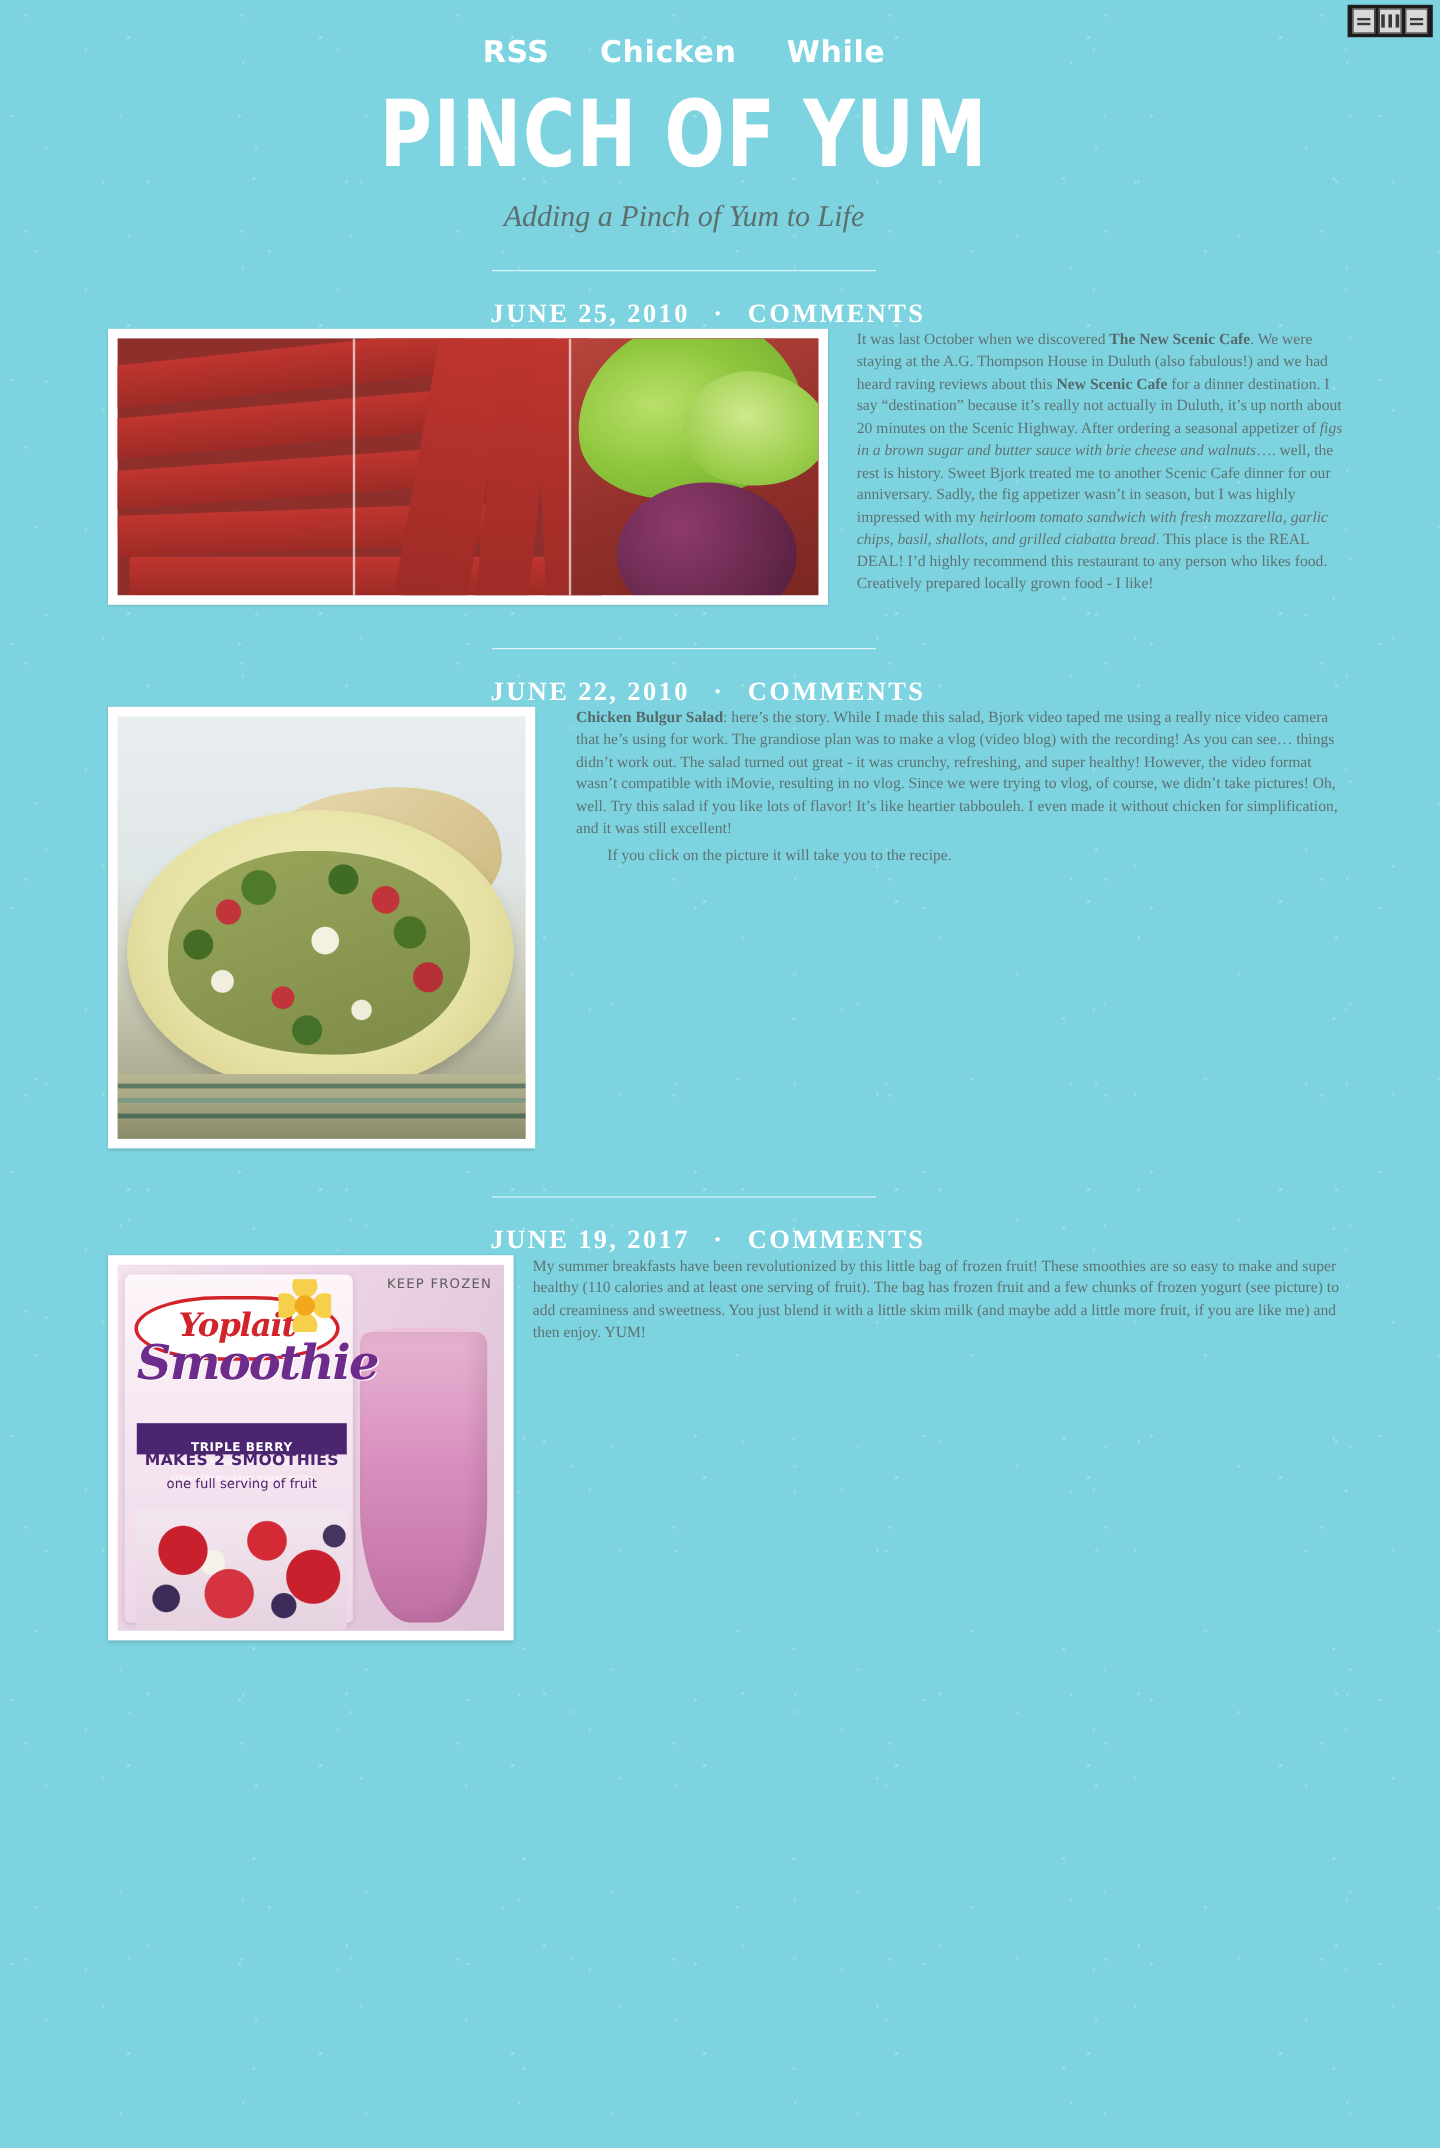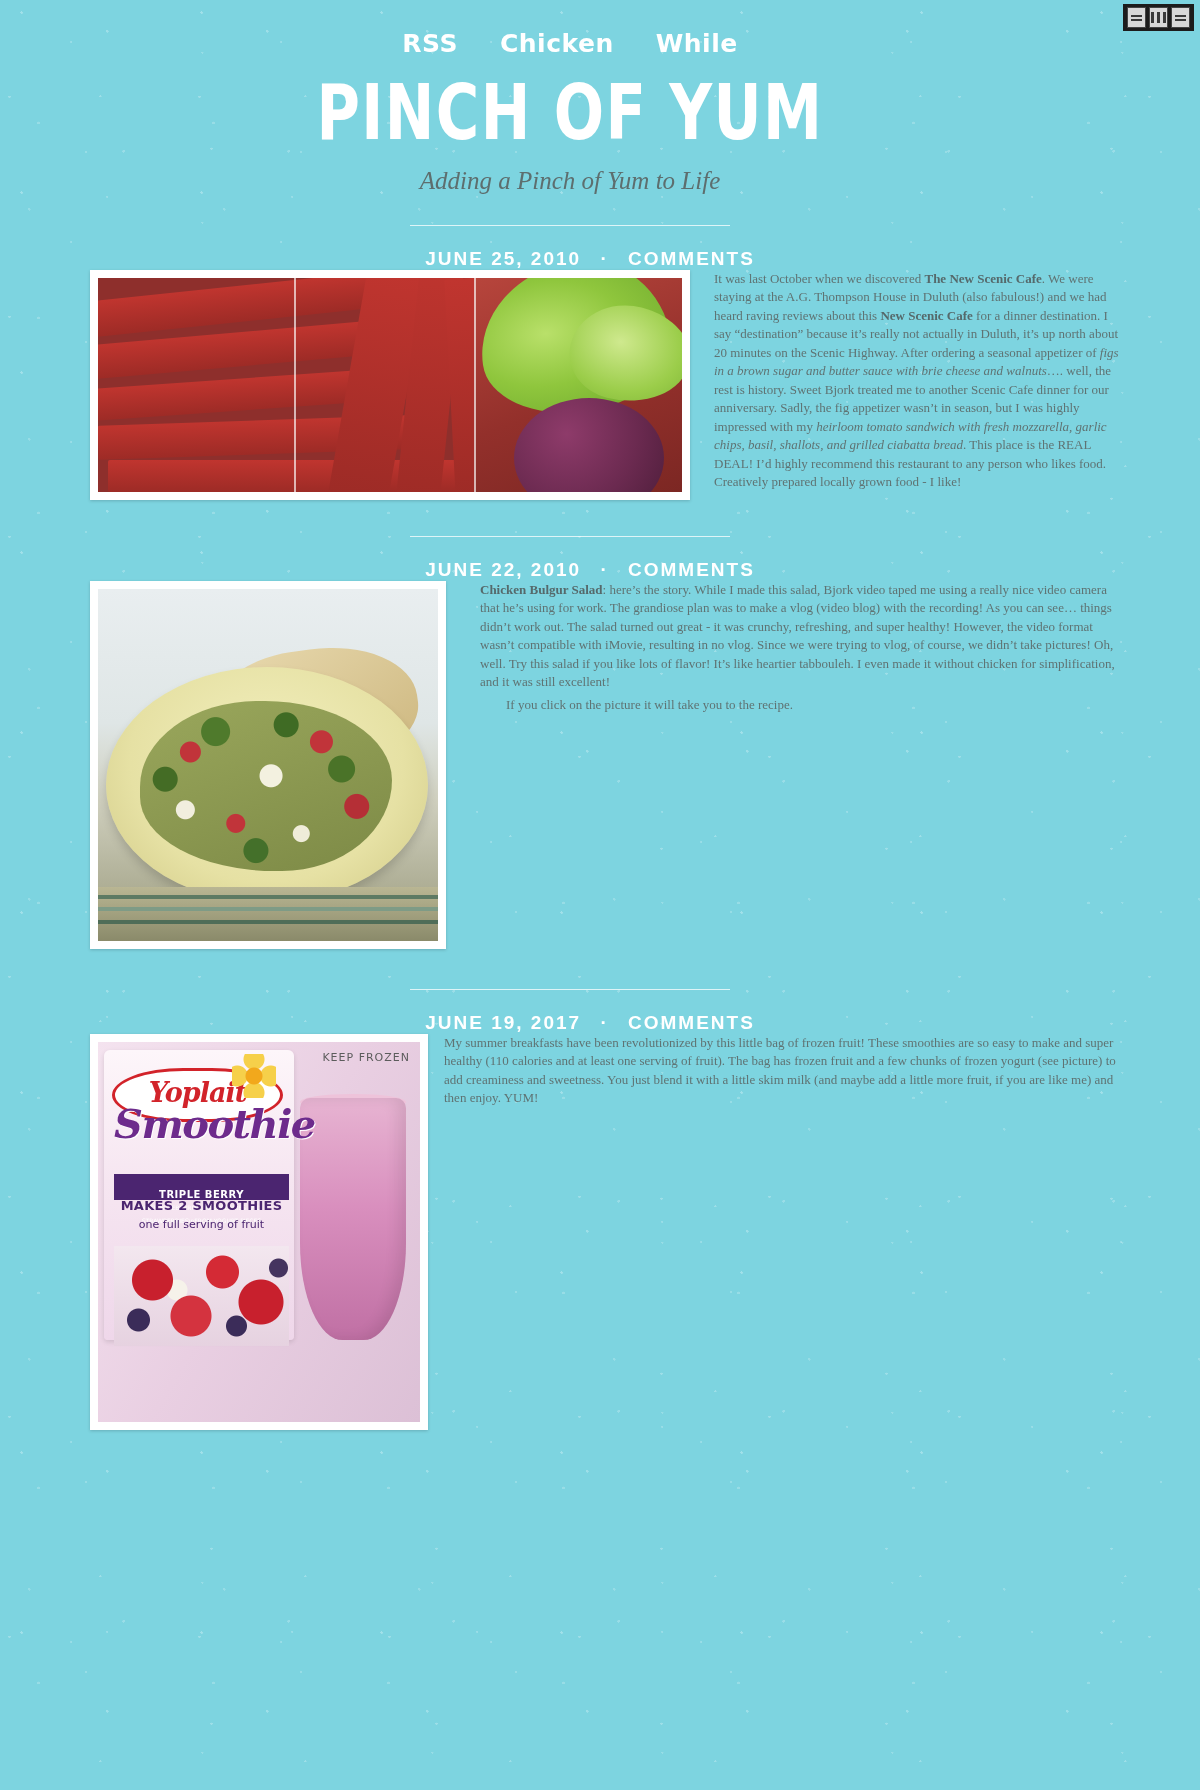--- a/index.html
+++ b/index.html
@@ -133,23 +133,23 @@
   
   .post {
     width: 1030px;
     margin: 0 auto;
     padding-left: 10px;
   }
   .post-meta {
     text-align: center;
     padding-top: 22px;
     color: #ffffff;
-    font-family: Liberation Sans, sans-serif;
-    font-weight: bold;
-    font-size: 19px;
+    font-family: Liberation Serif, serif;
+    font-weight: bold;
+    font-size: 22px;
     letter-spacing: 2px;
     margin-left: -30px;
   }
   .post-meta .sep {
     margin: 0 12px;
     color: #ffffff;
   }
   .post-meta a {
     color: #ffffff;
     text-decoration: none;
@@ -289,21 +289,21 @@
   .img-salad .mat .stripe {
     position: absolute;
     left: 0; right: 0;
     height: 4px;
     background: #5d7a63;
   }
 
   
   .img-smoothie {
     width: 322px;
-    height: 380px;
+    height: 305px;
     position: relative;
     overflow: hidden;
     background: linear-gradient(120deg,#f4e3ef 0%, #e9cfe2 50%, #dcc0d6 100%);
   }
   .img-smoothie .bag {
     position: absolute;
     left: 6px; top: 8px;
     width: 190px; height: 290px;
     background: linear-gradient(180deg,#fdf6fa 0%, #f6e6f1 45%, #efd7ea 100%);
     border-radius: 6px 6px 4px 4px;

